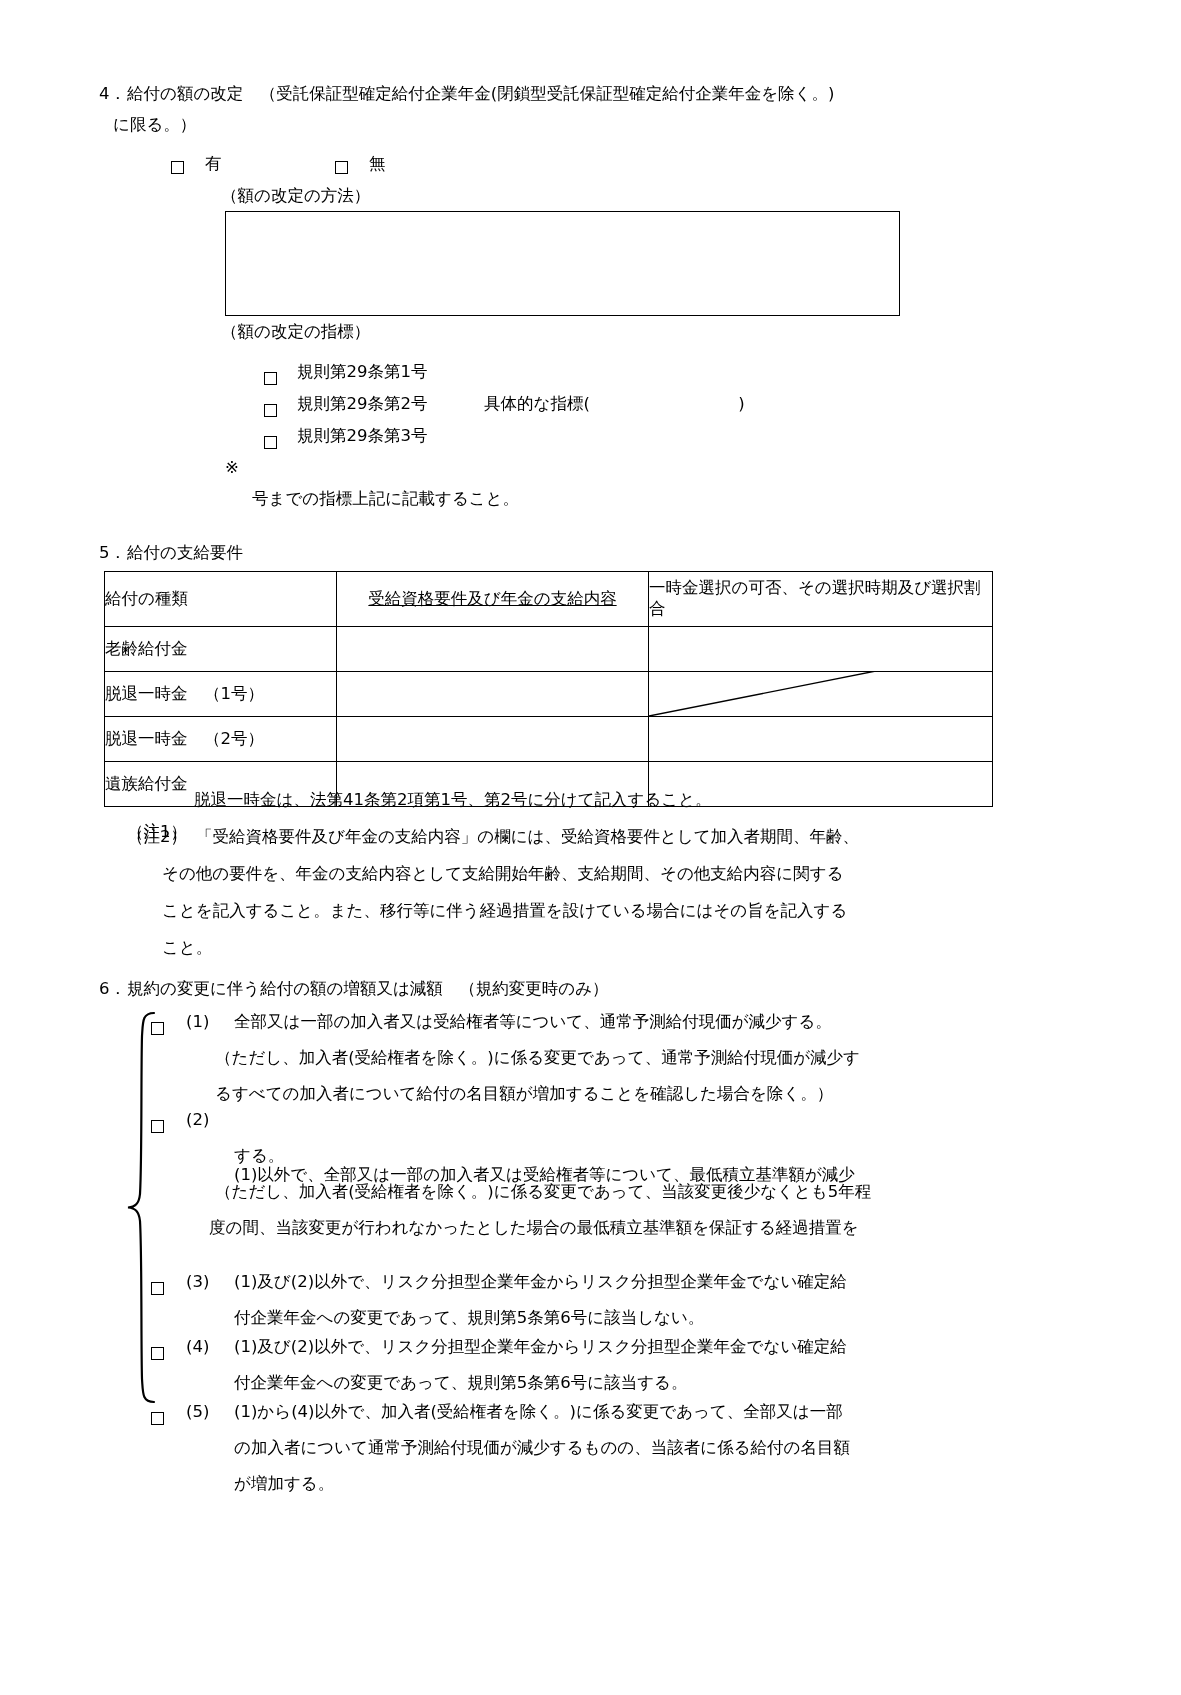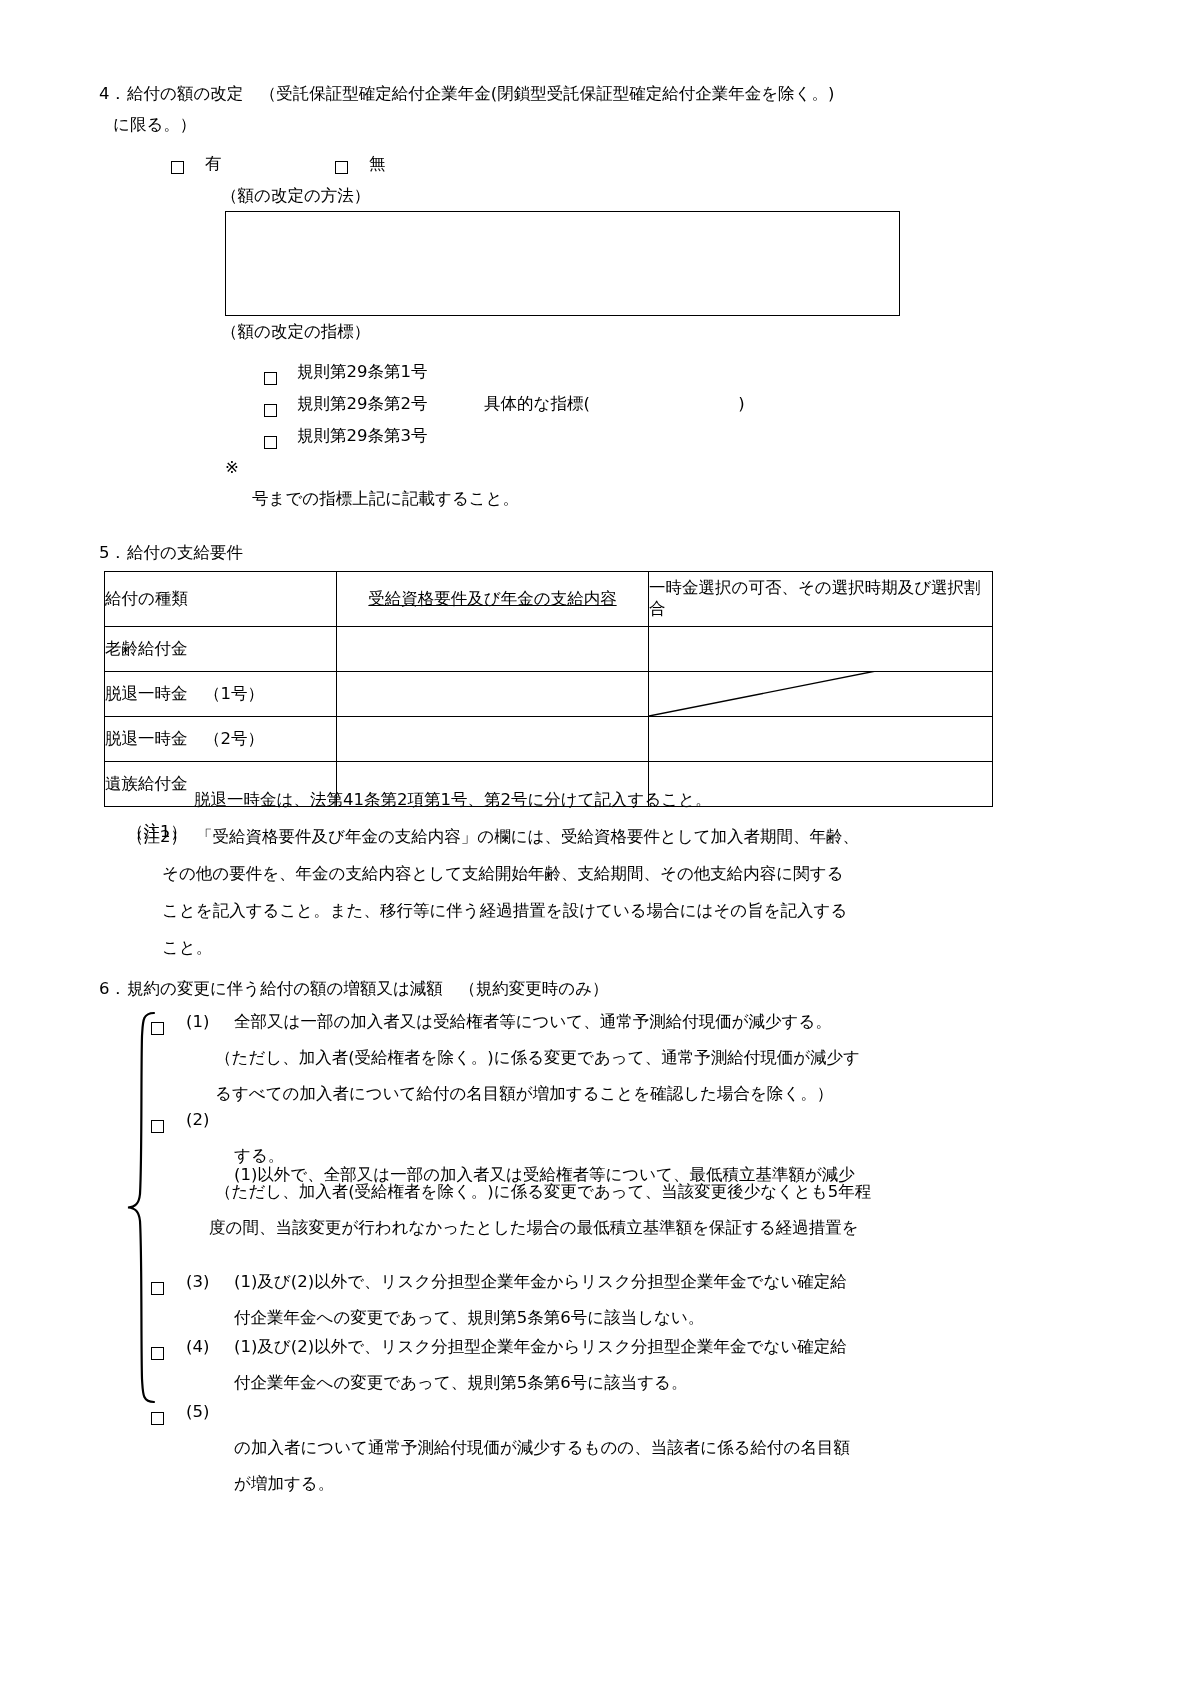--- a/index.html
+++ b/index.html
@@ -197,16 +197,17 @@
   <div class="txtline" style="left:234px; top:1274px;">(1)及び(2)以外で、リスク分担型企業年金からリスク分担型企業年金でない確定給</div>
   <div class="txtline" style="left:234px; top:1310px;text-align:center;">付企業年金への変更であって、規則第5条第6号に該当しない。</div>
 
   <span class="abs" style="left:151px; top:1345px;"><span class="cbox"></span></span>
   <div class="txtline" style="left:186px; top:1339px;">(4)</div>
   <div class="txtline" style="left:234px; top:1339px;">(1)及び(2)以外で、リスク分担型企業年金からリスク分担型企業年金でない確定給</div>
   <div class="txtline" style="left:234px; top:1375px;">付企業年金への変更であって、規則第5条第6号に該当する。</div>
 
   <span class="abs" style="left:151px; top:1410px;"><span class="cbox"></span></span>
   <div class="txtline" style="left:186px; top:1404px;">(5)</div>
+  <div class="txtline" style="left:234px; top:1404px;">(1)から(4)以外で、加入者(受給権者を除く。)に係る変更であって、全部又は一部</div>
   <div class="txtline" style="left:234px; top:1440px;">の加入者について通常予測給付現価が減少するものの、当該者に係る給付の名目額</div>
   <div class="txtline" style="left:234px; top:1476px;">が増加する。</div>
 
 </div>
 
 </body></html>

